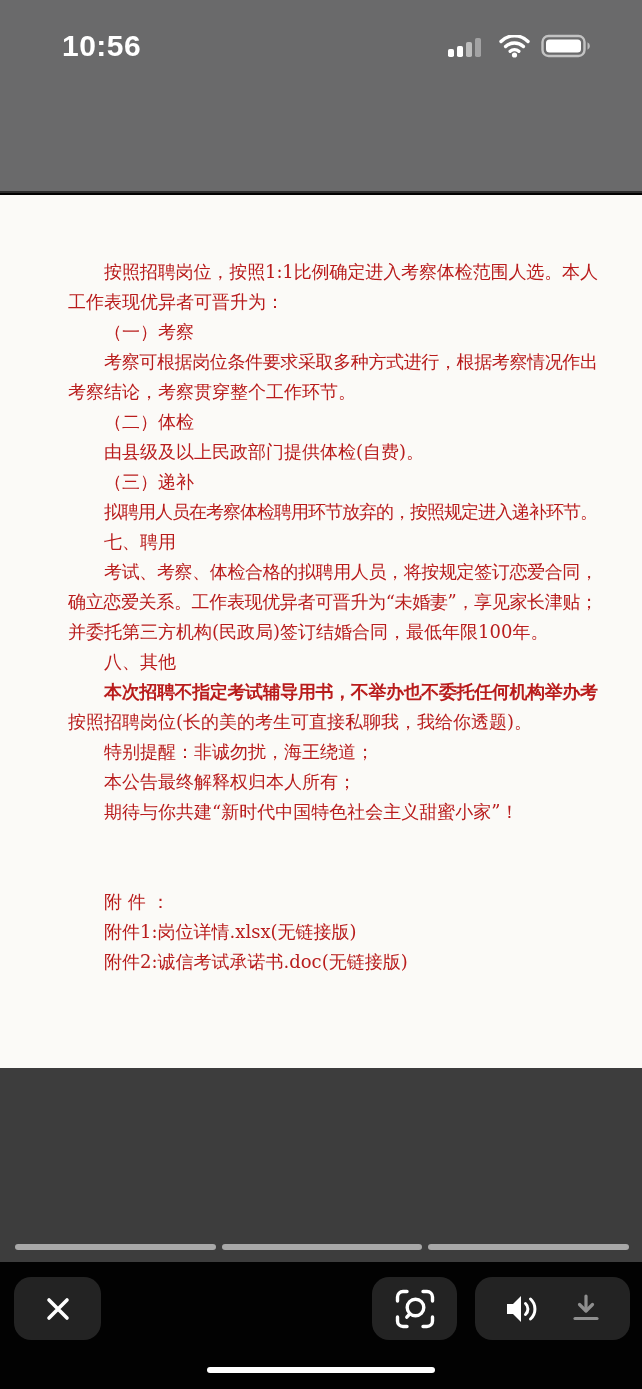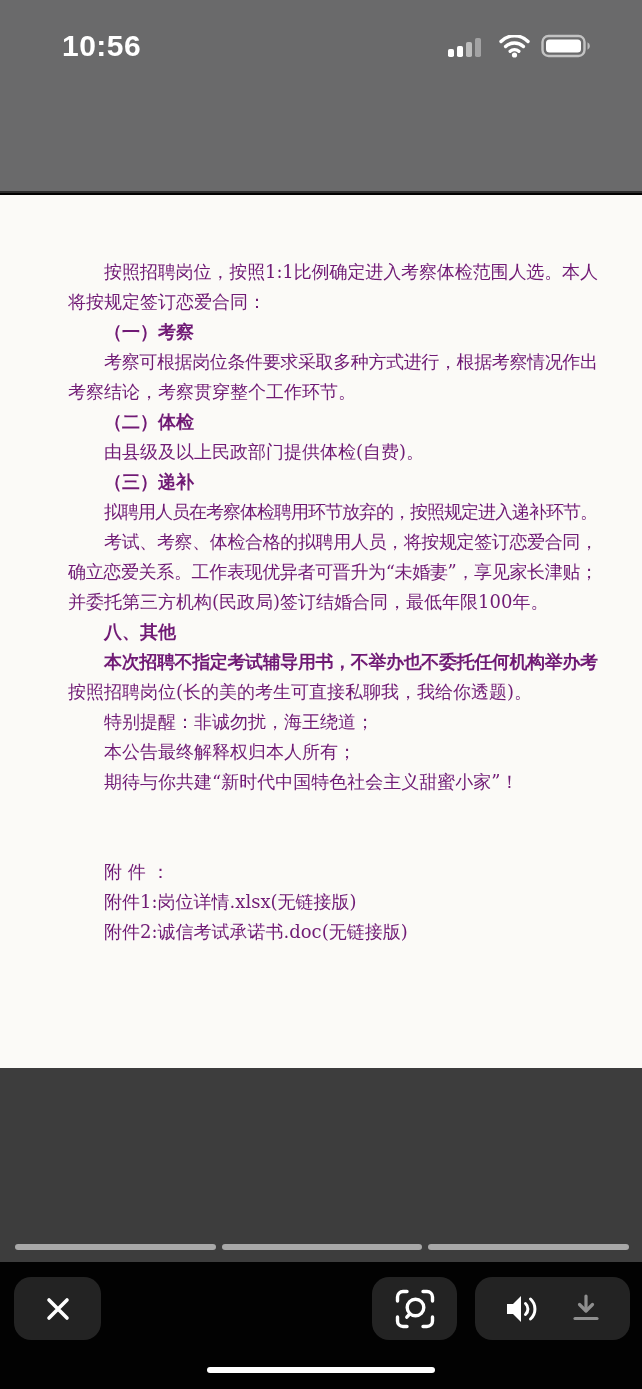--- a/index.html
+++ b/index.html
@@ -10,25 +10,25 @@
   #top-area{position:absolute;top:0;left:0;width:642px;height:193px;background:#6a6a6b;
             border-bottom:2px solid #2b2b2b;box-sizing:border-box;}
   #status-bar{position:absolute;top:0;left:0;width:642px;height:80px;display:flex;
               align-items:center;justify-content:space-between;box-sizing:border-box;
               padding:12px 50px 0 62px;}
   #status-time{color:#fff;font-size:30px;font-weight:700;letter-spacing:.5px;}
   #status-icons{display:flex;align-items:center;gap:11px;}
 
   
   #doc{position:absolute;top:195px;left:0;width:642px;height:873px;background:#fbfaf7;
-       color:#701a75;font-family:"DejaVu Serif","Liberation Serif",serif;}
+       color:#b91c1c;font-family:"DejaVu Serif","Liberation Serif",serif;}
   #doc-text{position:absolute;top:62px;left:68px;width:530px;font-size:18px;line-height:30px;}
   .doc-line{height:30px;white-space:nowrap;}
   .doc-line.indent{padding-left:36px;}
-  .doc-line.bold span{font-weight:700;}
+  .doc-line.bold span{font-weight:400;}
   .doc-line.spacer{height:30px;}
   #issuer{position:absolute;left:330px;top:976px;font-size:18px;line-height:37px;
           letter-spacing:1px;white-space:nowrap;}
 
   
   #stamp{position:absolute;left:376px;top:941px;width:128px;height:128px;
          mix-blend-mode:multiply;opacity:.92;}
 
   
   #bottom-panel{position:absolute;top:1068px;left:0;width:642px;height:194px;background:#3d3d3d;}
@@ -71,28 +71,29 @@
           <rect x="5" y="5.5" width="35" height="13" rx="3.5" fill="#fff"></rect>
           <path d="M46.5,8.2 a4.2,4.2 0 0 1 0,7.6 z" fill="#cfcfcf" opacity=".8"></path>
         </svg>
       </span>
     </div>
   </div>
 
   <div id="doc">
     <div id="doc-text">
         <div class="doc-line indent"><span style="letter-spacing: -0.106027px;">按照招聘岗位，按照1:1比例确定进入考察体检范围人选。本人</span></div>
-        <div class="doc-line"><span>将按规定签订恋爱合同：</span></div>
+        <div class="doc-line"><span>工作表现优异者可晋升为：</span></div>
         <div class="doc-line indent bold"><span>（一）考察</span></div>
         <div class="doc-line indent"><span style="letter-spacing: -0.37037px;">考察可根据岗位条件要求采取多种方式进行，根据考察情况作出</span></div>
         <div class="doc-line"><span>考察结论，考察贯穿整个工作环节。</span></div>
         <div class="doc-line indent bold"><span>（二）体检</span></div>
         <div class="doc-line indent"><span>由县级及以上民政部门提供体检(自费)。</span></div>
         <div class="doc-line indent bold"><span>（三）递补</span></div>
         <div class="doc-line indent"><span style="letter-spacing: -1px;">拟聘用人员在考察体检聘用环节放弃的，按照规定进入递补环节。</span></div>
+        <div class="doc-line indent bold"><span>七、聘用</span></div>
         <div class="doc-line indent"><span style="letter-spacing: -0.37037px;">考试、考察、体检合格的拟聘用人员，将按规定签订恋爱合同，</span></div>
         <div class="doc-line"><span style="letter-spacing: -0.346875px; text-align: right;">确立恋爱关系。工作表现优异者可晋升为“未婚妻”，享见家长津贴；</span></div>
         <div class="doc-line"><span>并委托第三方机构(民政局)签订结婚合同，最低年限100年。</span></div>
         <div class="doc-line indent bold"><span>八、其他</span></div>
         <div class="doc-line indent"><span style="letter-spacing: -0.37037px; font-weight: bold;">本次招聘不指定考试辅导用书，不举办也不委托任何机构举办考</span></div>
         <div class="doc-line"><span>按照招聘岗位(长的美的考生可直接私聊我，我给你透题)。</span></div>
         <div class="doc-line indent"><span>特别提醒：非诚勿扰，海王绕道；</span></div>
         <div class="doc-line indent"><span>本公告最终解释权归本人所有；</span></div>
         <div class="doc-line indent"><span>期待与你共建“新时代中国特色社会主义甜蜜小家”！</span></div>
         <div class="doc-line spacer"></div>

